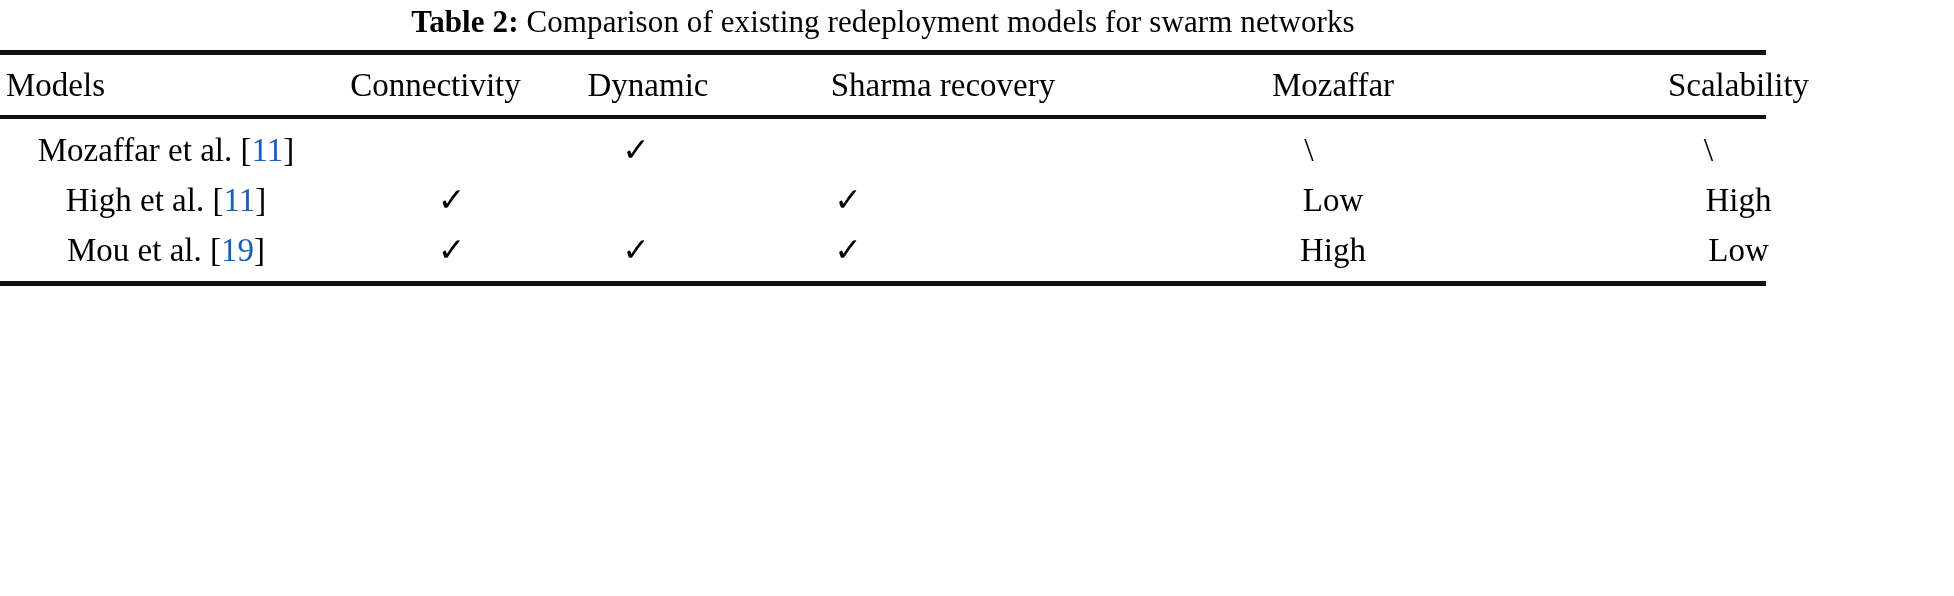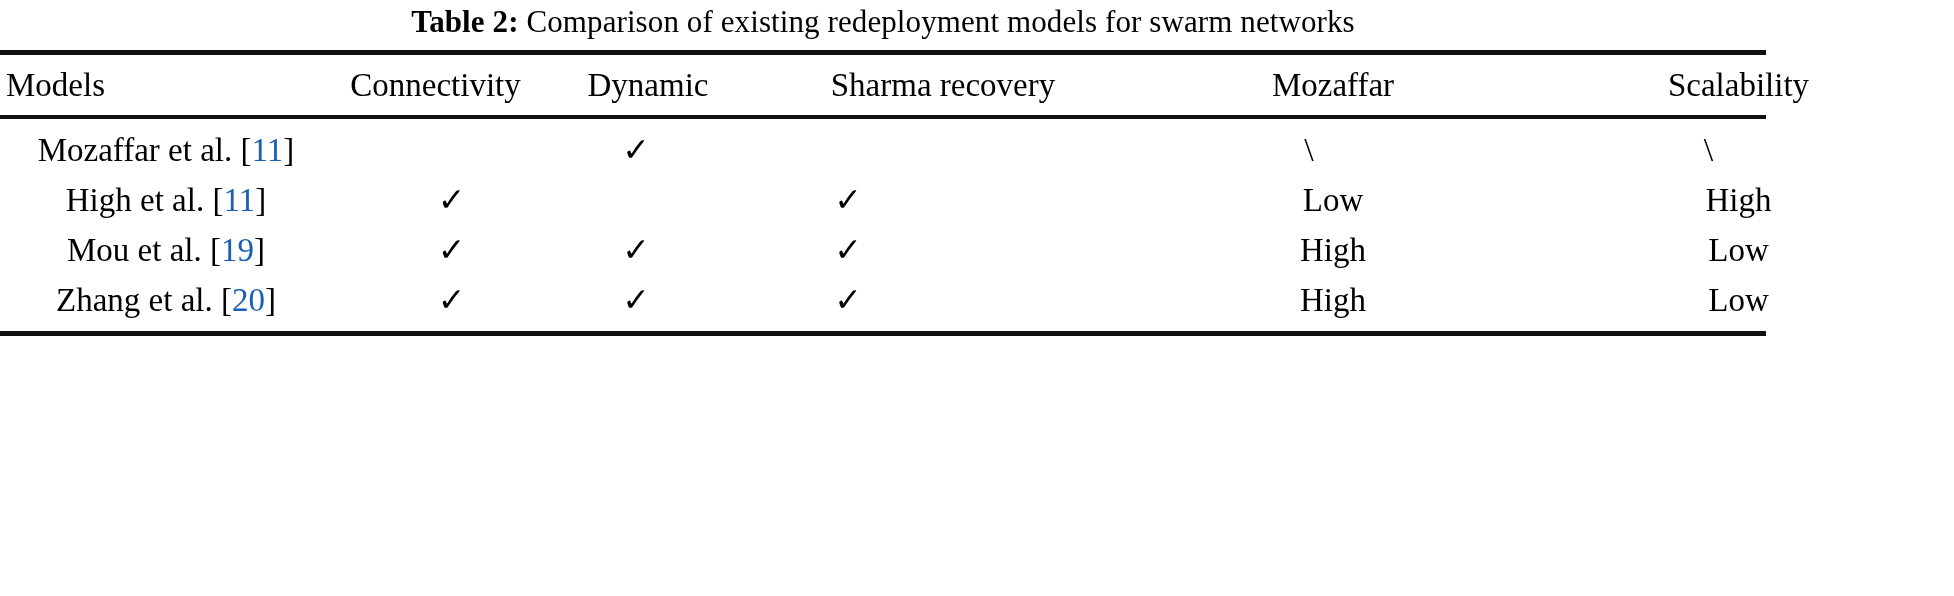--- a/index.html
+++ b/index.html
@@ -194,27 +194,19 @@
           <td class="col-scal"><span class="mark value-text">High</span></td>
         </tr>
         <tr>
           <td class="model-cell"><span>Mou et al.</span> <span class="bracket">[</span><span class="cite">19</span><span class="bracket">]</span></td>
           <td class="col-conn"><span class="mark check">✓</span></td>
           <td class="col-cov"><span class="mark check">✓</span></td>
           <td class="col-dyn"><span class="mark check">✓</span></td>
           <td class="col-rap"><span class="mark value-text">High</span></td>
           <td class="col-scal"><span class="mark value-text">Low</span></td>
         </tr>
-        <tr>
-          <td class="model-cell"><span>Zhang et al.</span> <span class="bracket">[</span><span class="cite">20</span><span class="bracket">]</span></td>
-          <td class="col-conn"><span class="mark check">✓</span></td>
-          <td class="col-cov"><span class="mark check">✓</span></td>
-          <td class="col-dyn"><span class="mark check">✓</span></td>
-          <td class="col-rap"><span class="mark value-text">High</span></td>
-          <td class="col-scal"><span class="mark value-text">Low</span></td>
-        </tr>
       </tbody>
   </table>
 
   <div class="spacer-bottom"></div>
   <div class="rule-bottom"></div>
 
 </div>
 
 </body></html>

